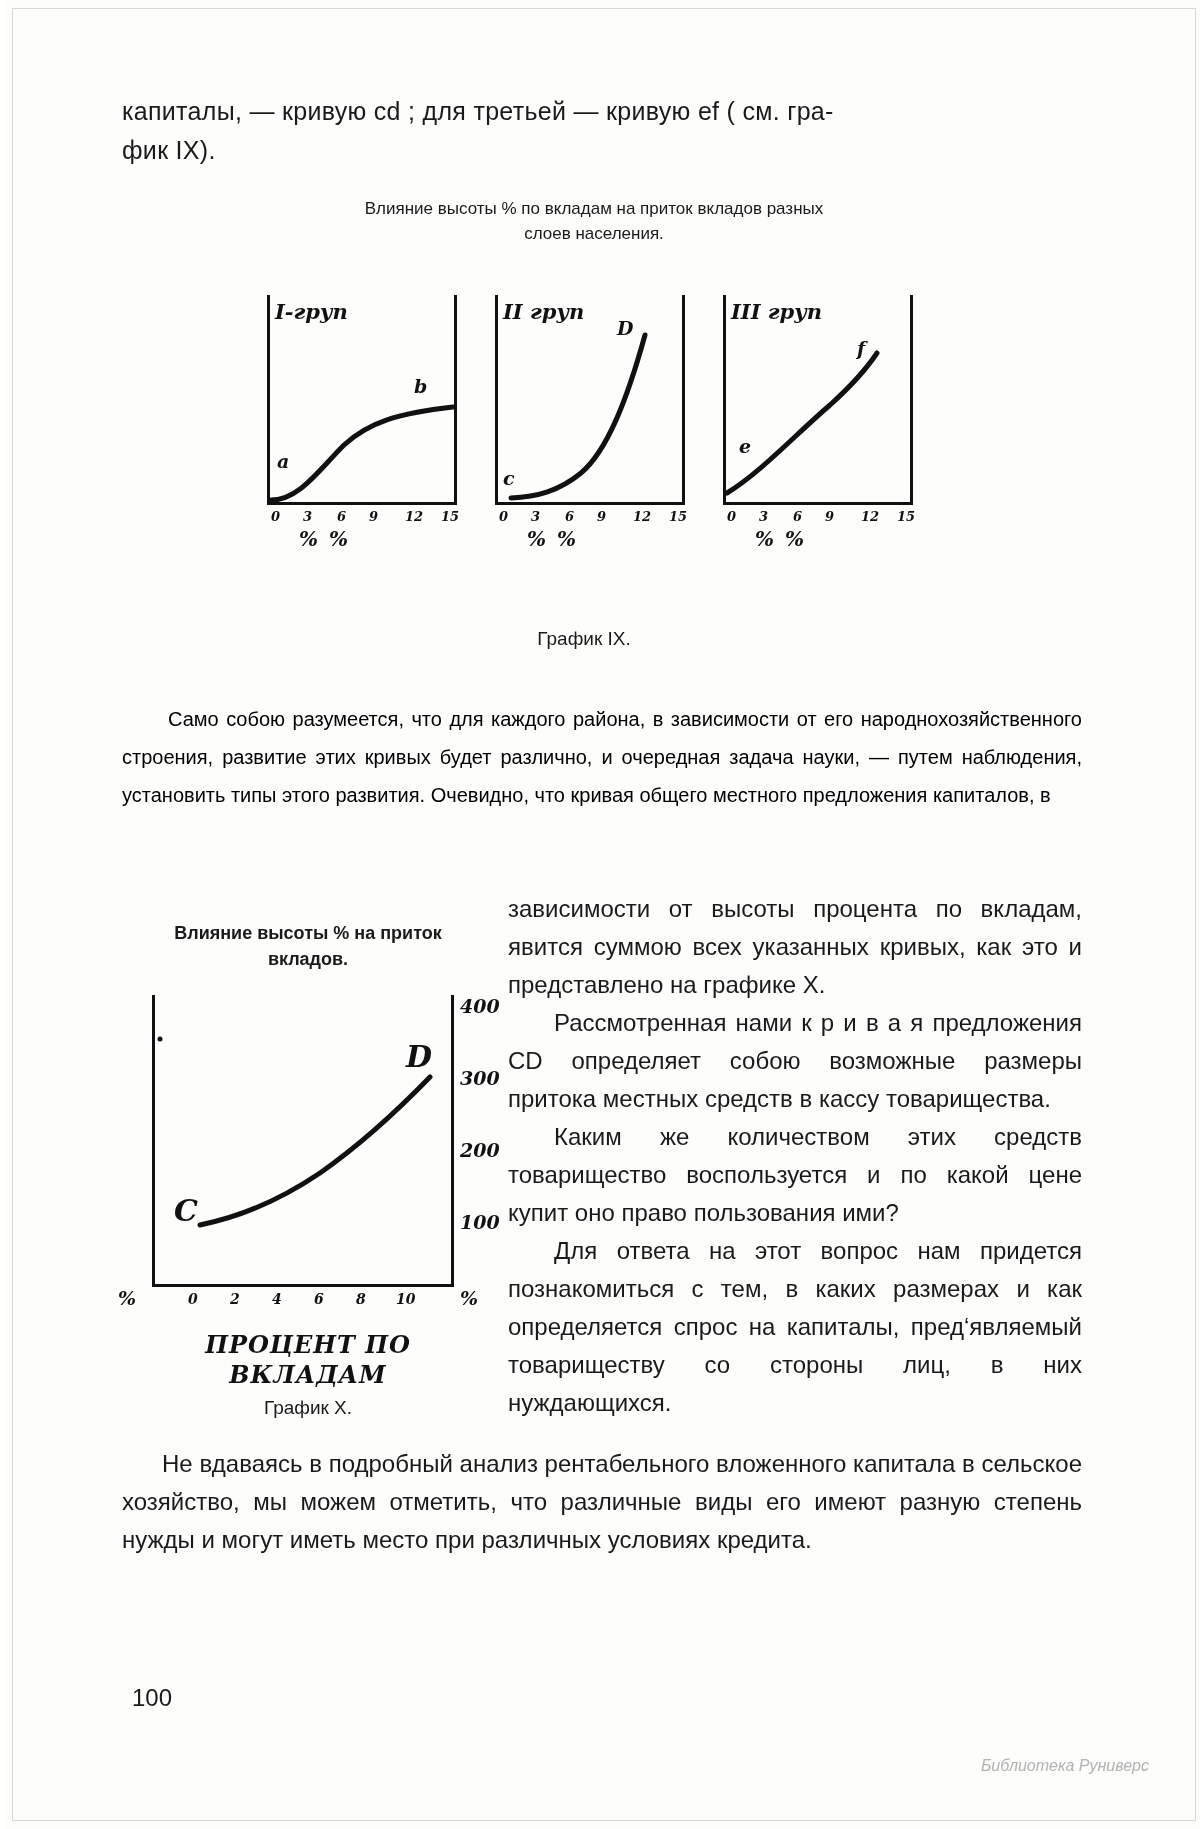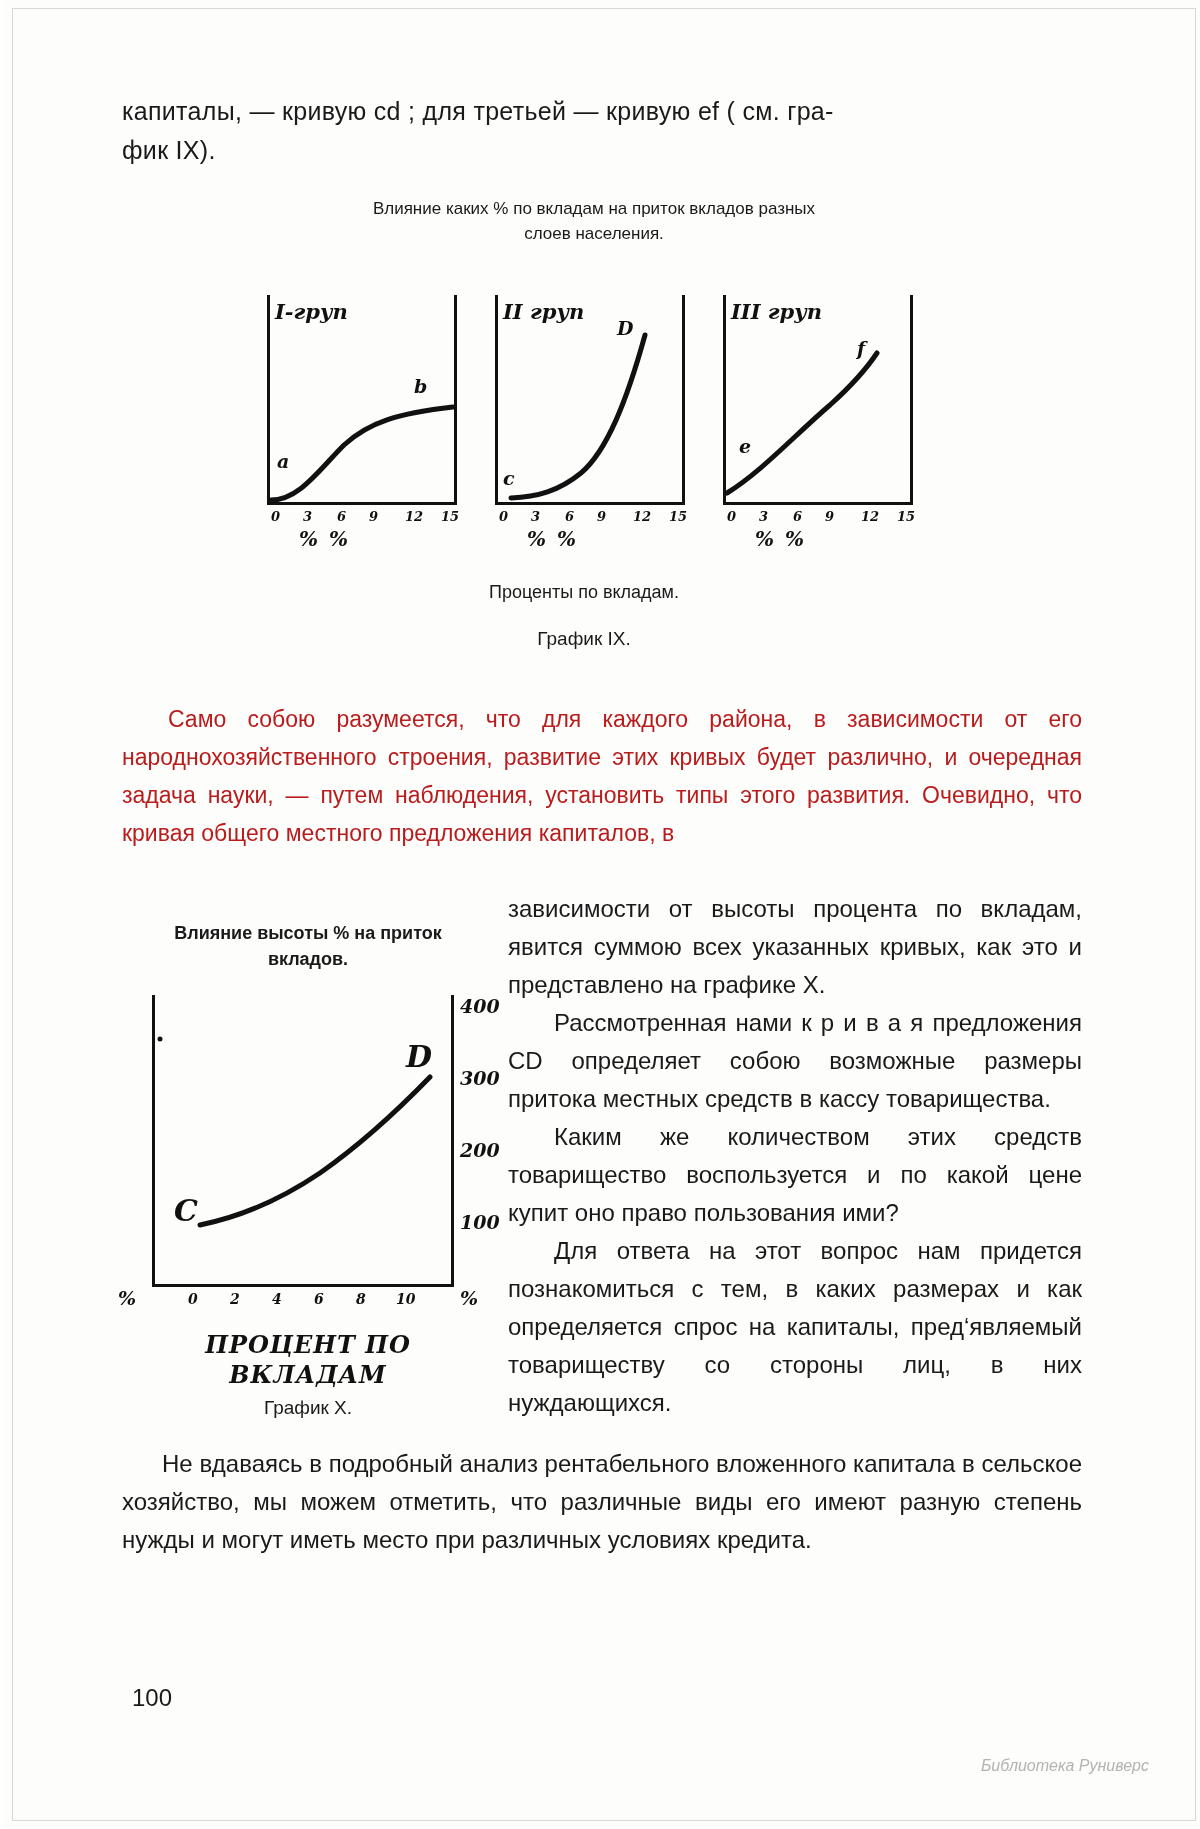--- a/index.html
+++ b/index.html
@@ -161,24 +161,24 @@
     font-size: 19px;
     color: #1a1a1a;
   }
 
   
   .body1 {
     position: absolute;
     left: 118px;
     top: 700px;
     width: 960px;
-    font-size: 23px;
+    font-size: 20px;
     line-height: 38px;
     text-align: justify;
-    color: #b91c1c;
+    color: #000000;
   }
   .body1 .indent { text-indent: 46px; }
 
   
   .rightcol {
     position: absolute;
     left: 500px;
     top: 890px;
     width: 578px;
     font-size: 24px;
@@ -351,21 +351,21 @@
 
 <div class="page">
   <div class="scan-border"></div>
 
   <div class="top-line">
     <span>капиталы, — кривую cd ; для третьей — кривую ef ( см. гра-</span>
     <span class="l2">фик IX).</span>
   </div>
 
   <div class="fig9-title">
-    <div>Влияние каких % по вкладам на приток вкладов разных</div>
+    <div>Влияние высоты % по вкладам на приток вкладов разных</div>
     <div>слоев населения.</div>
   </div>
 
   <div class="fig9">
 
     <div class="panel p1">
       <div class="panel-title">I-груп</div>
       <div class="axis-v"></div>
       <div class="axis-right"></div>
       <div class="axis-h"></div>
@@ -421,21 +421,20 @@
         <span style="left:44px;">3</span>
         <span style="left:78px;">6</span>
         <span style="left:110px;">9</span>
         <span style="left:146px;">12</span>
         <span style="left:182px;">15</span>
       </div>
       <div class="pct-label">% %</div>
     </div>
   </div>
 
-  <div class="fig9-sub">Проценты по вкладам.</div>
   <div class="fig9-num">График IX.</div>
 
   <div class="body1">
     <div class="indent">Само собою разумеется, что для каждого района, в зависимости от его народнохозяйственного строения,  развитие этих кривых будет различно, и очередная задача науки, — путем наблюдения, установить типы этого развития. Очевидно, что кривая общего местного предложения капиталов, в</div>
   </div>
 
   <div class="figx-title">
     <div>Влияние высоты % на приток</div>
     <div>вкладов.</div>
   </div>

